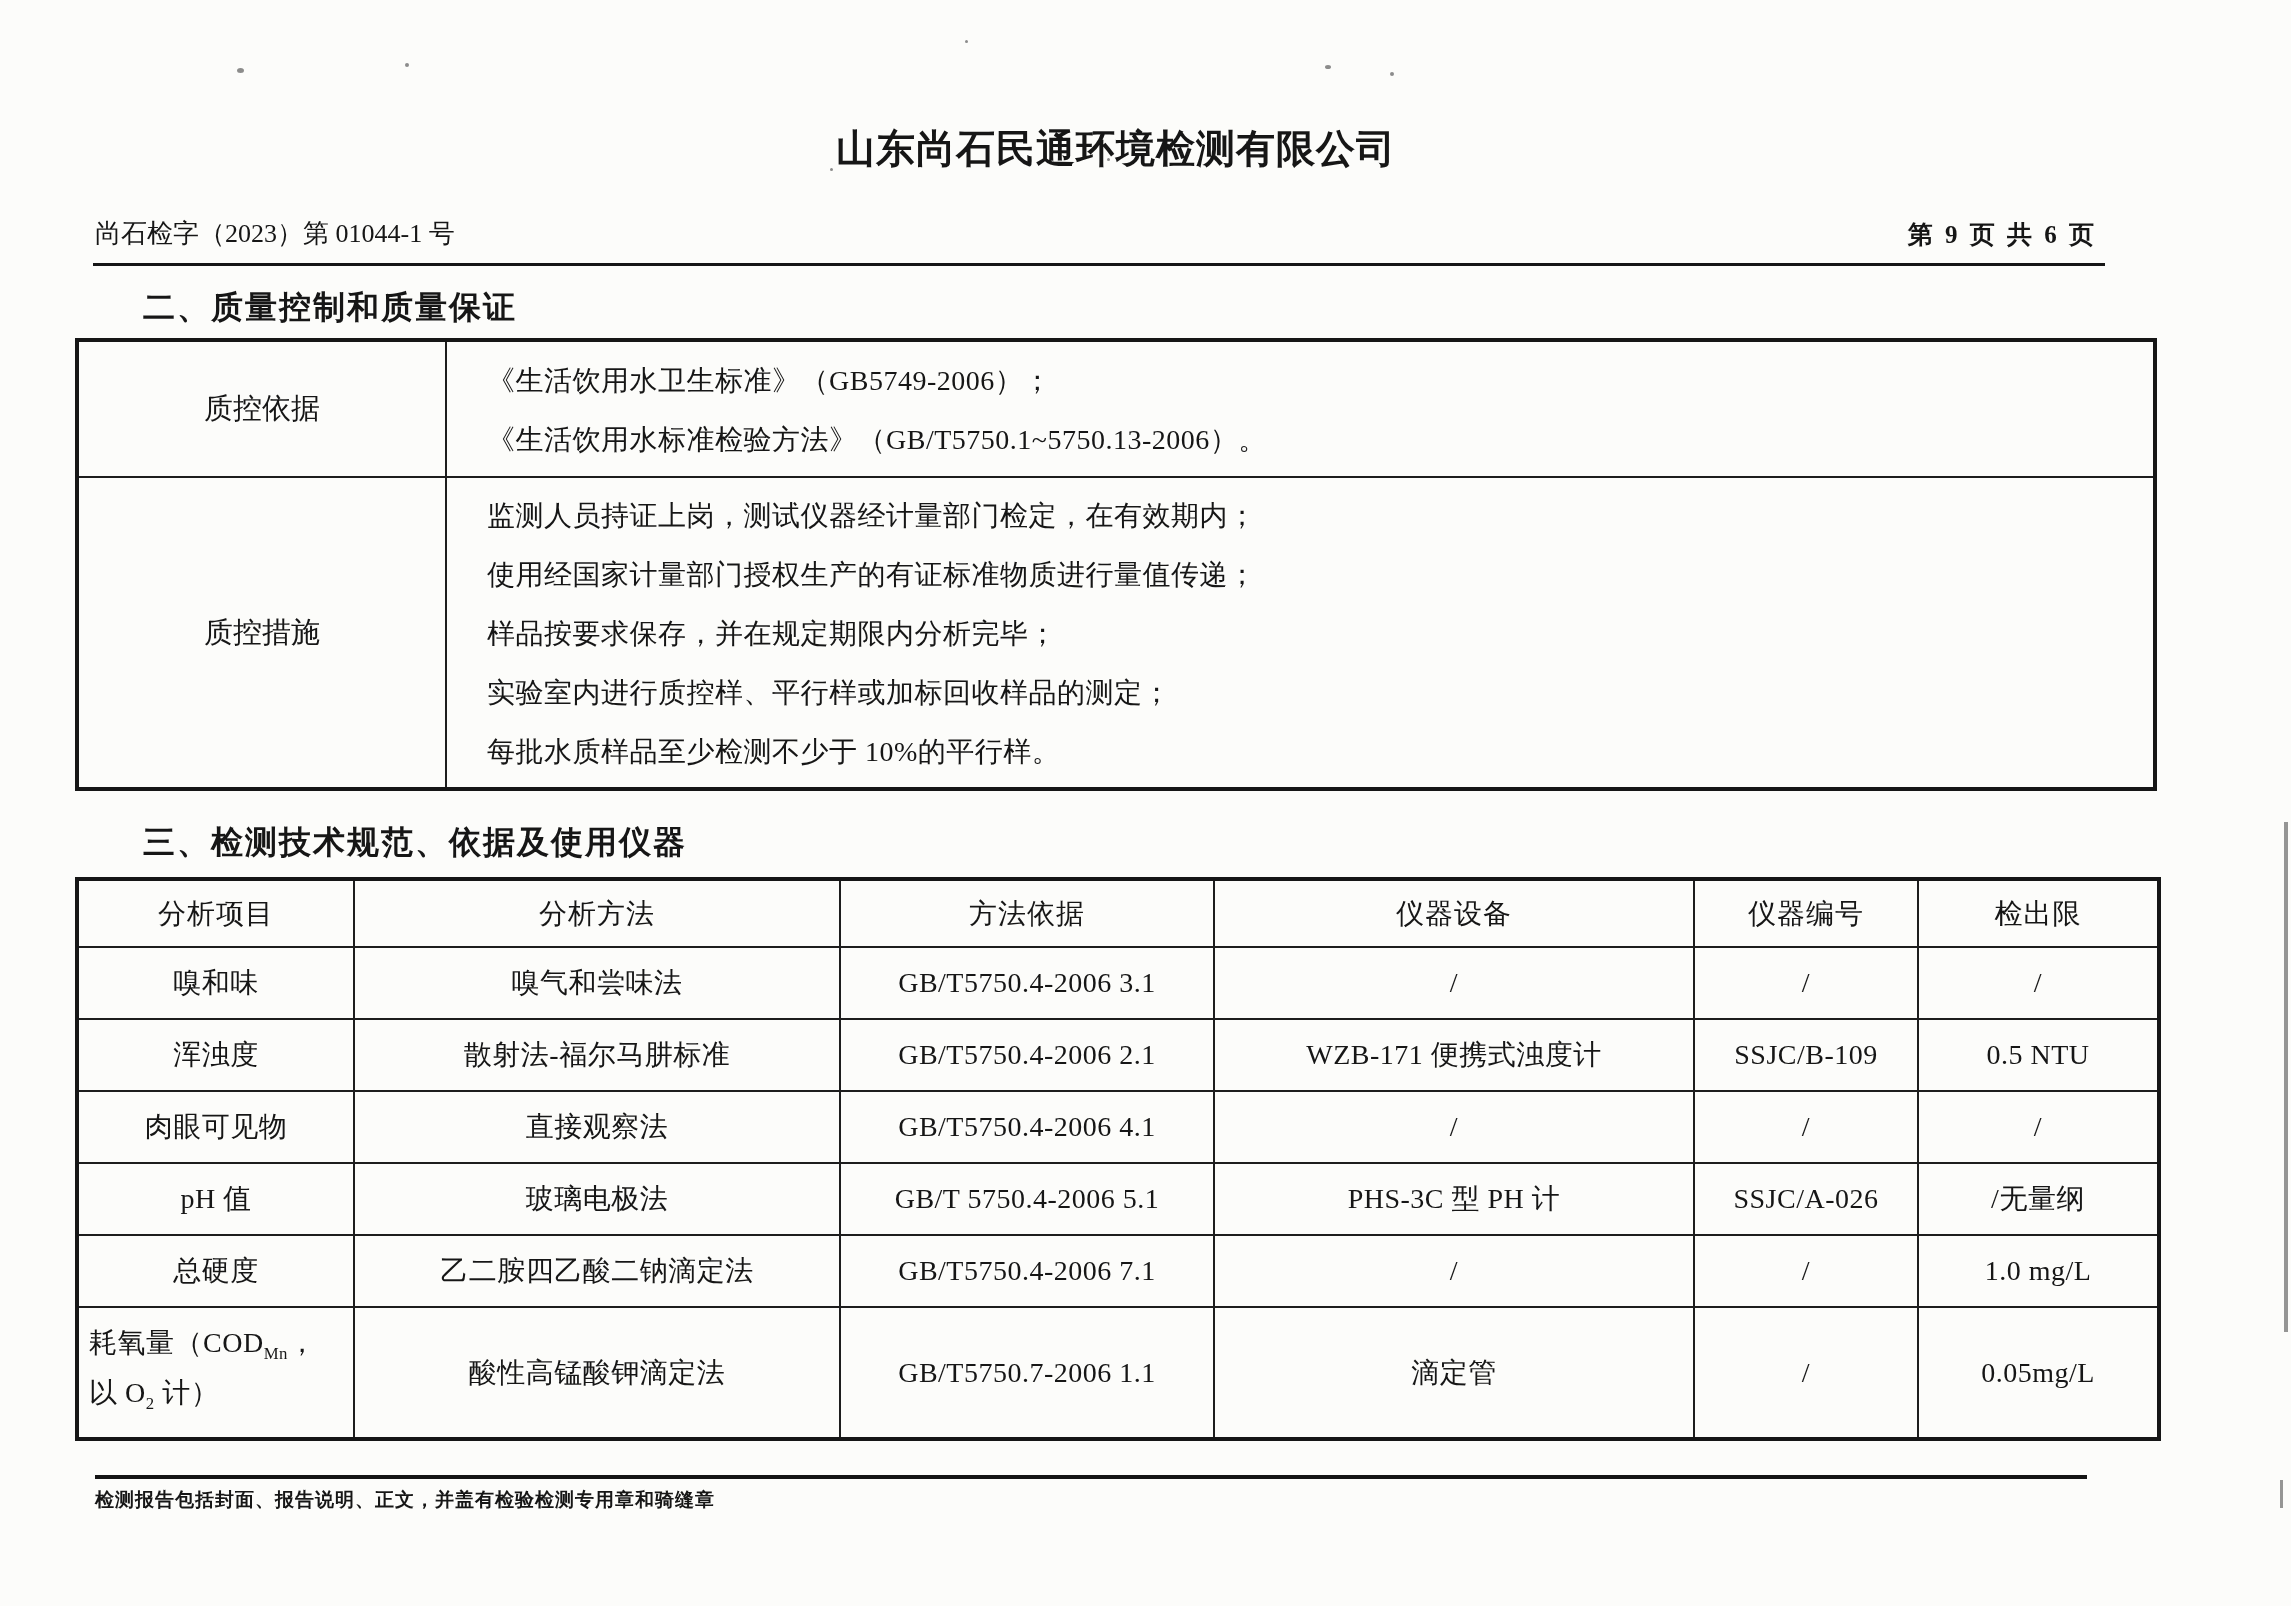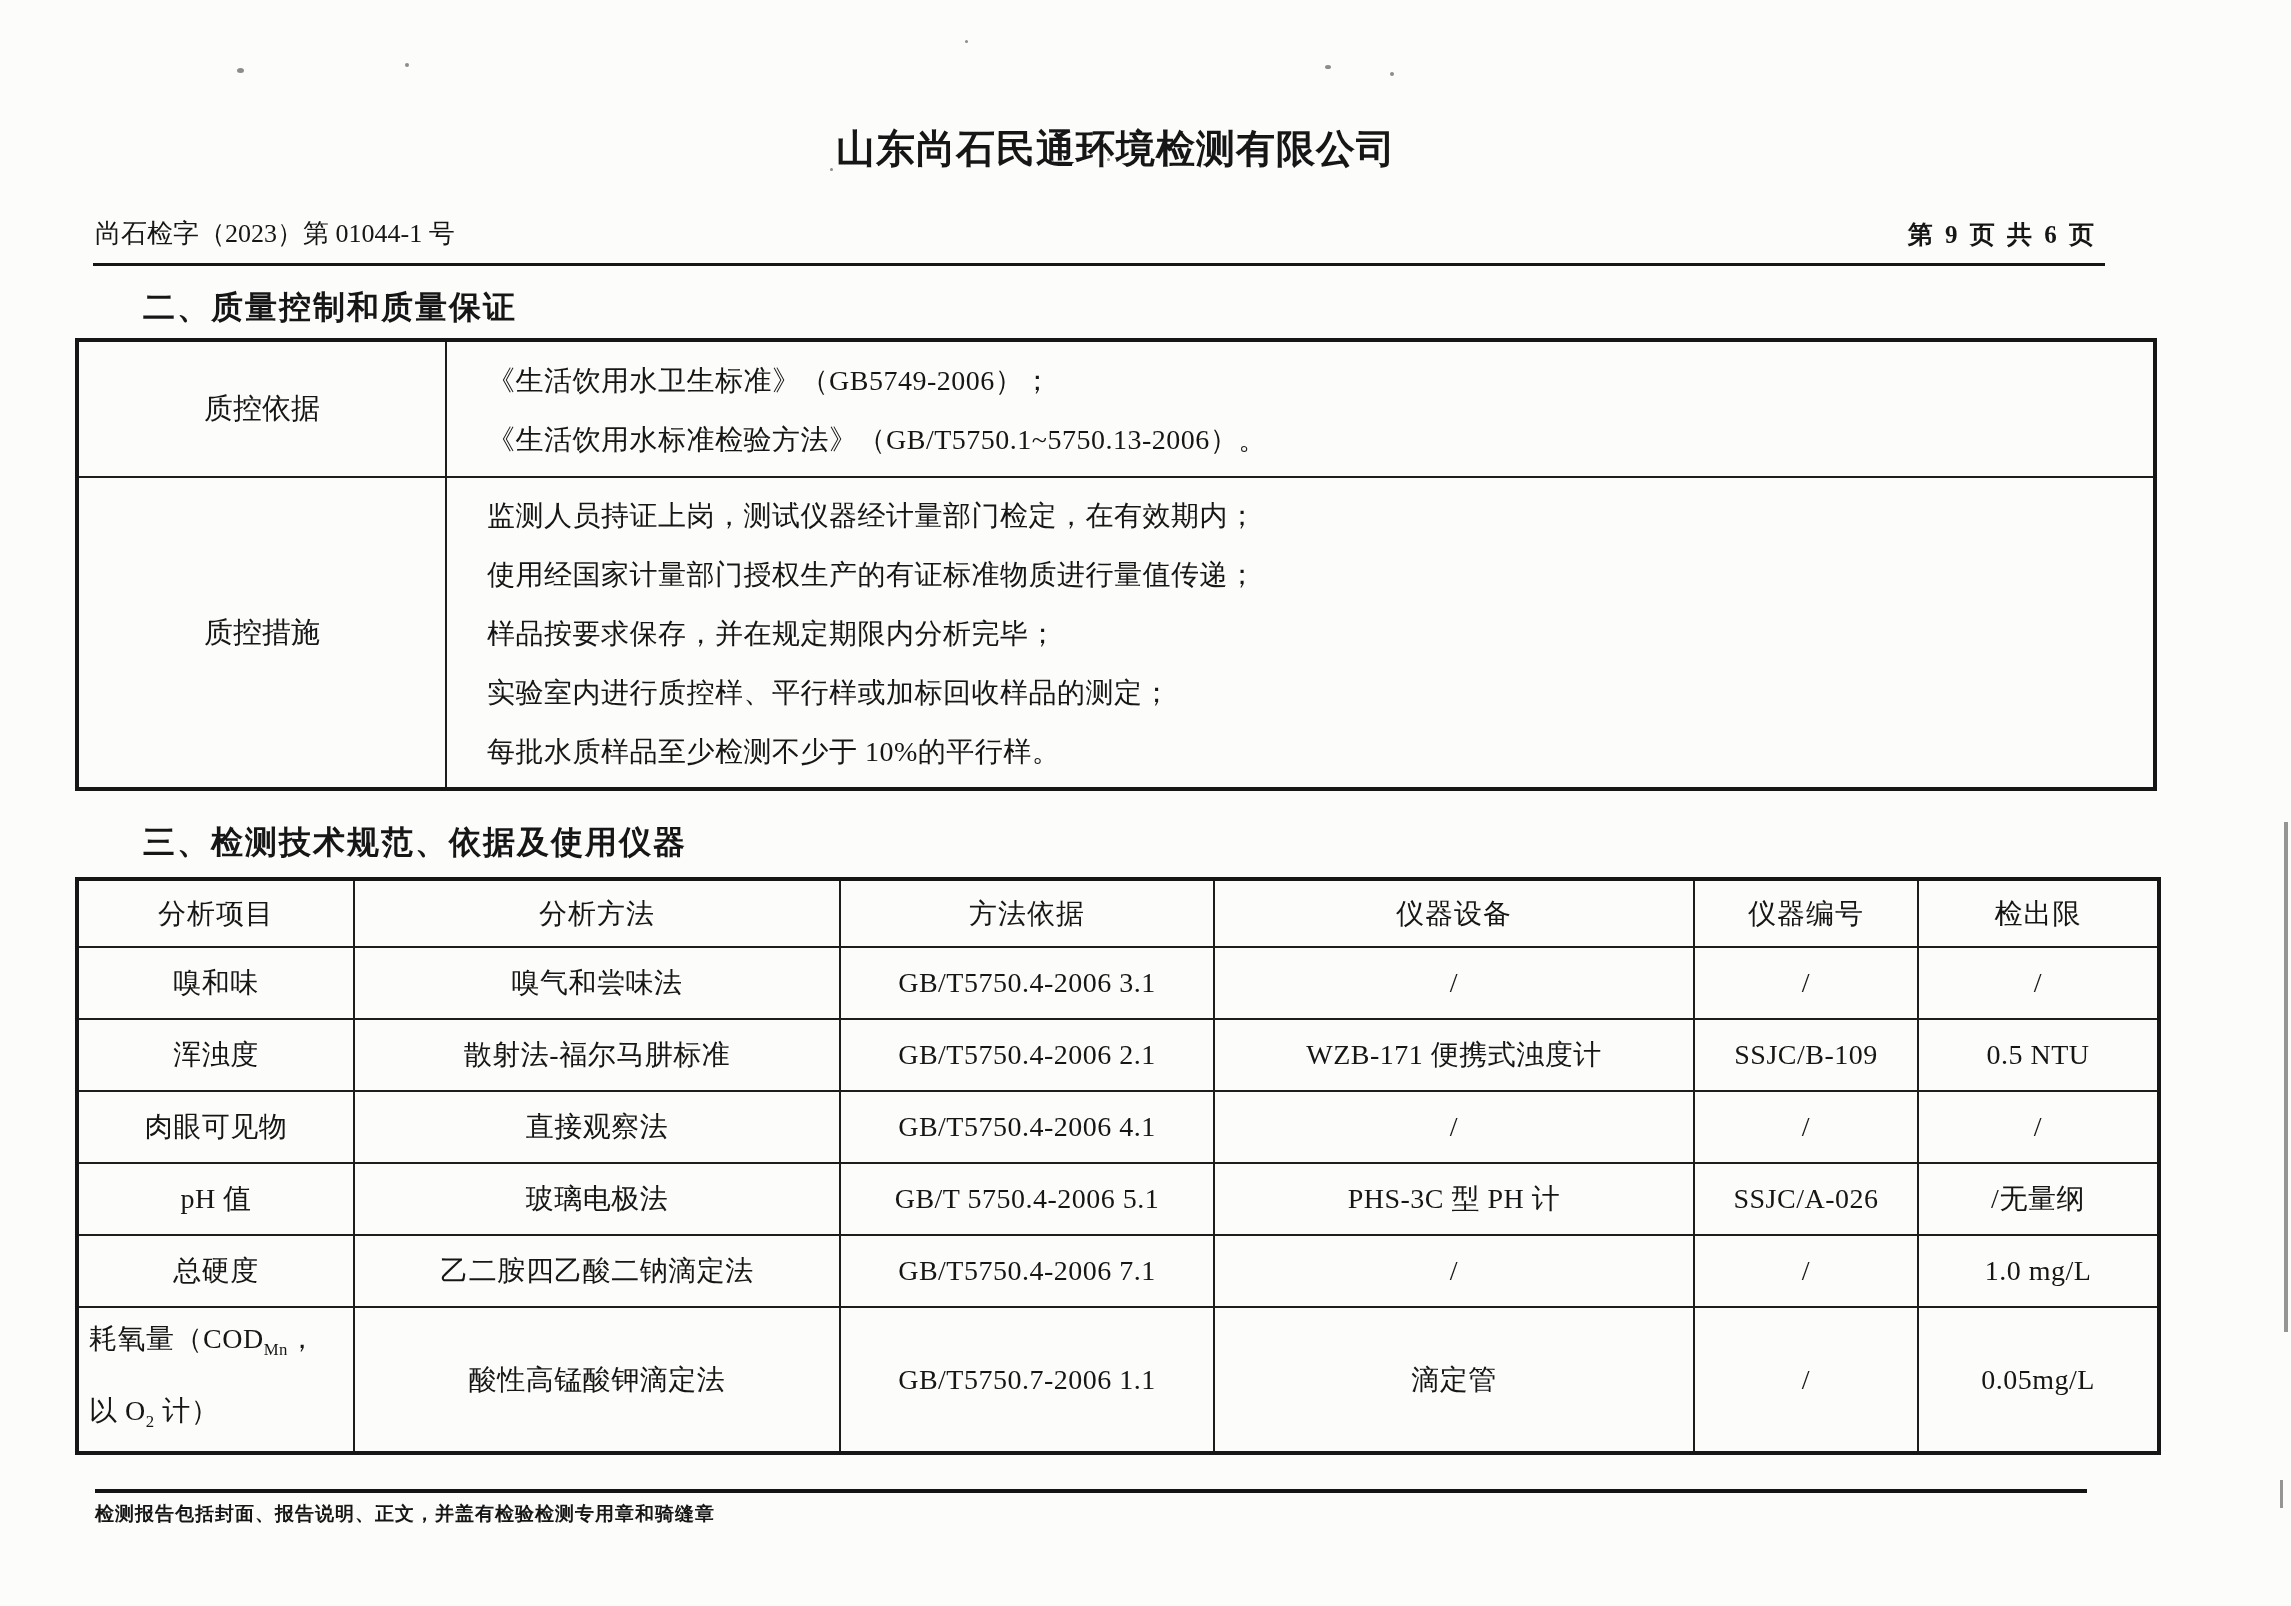--- a/index.html
+++ b/index.html
@@ -31,21 +31,21 @@
   .qc-row-basis   { height:137px; }
   .qc-row-measure { height:299px; }
   .qc-label   { text-align:center; font-size:29px; }
   .qc-content { padding:8px 10px 6px 40px; }
   .qc-content .line { height:59px; display:flex; align-items:center; font-size:28px; letter-spacing:0.5px; }
 
   .tech-table { margin-top:12px; }
   .tech-table th { height:68px; font-size:28px; text-align:center; letter-spacing:1px; }
   .tech-table td { height:72px; font-size:28px; text-align:center; padding:0 6px; letter-spacing:0.5px; }
   .tech-table tr.tall td { height:132px; }
-  td.analyte-multiline { text-align:left; padding-left:10px; line-height:61px; }
+  td.analyte-multiline { text-align:left; padding-left:10px; line-height:39px; }
   sub { font-size:0.6em; }
 
   .footer { margin-top:34px; margin-left:20px; }
   .footer-rule { width:1992px; border-top:4px solid #141414; }
   .footer-note { margin-top:8px; font-size:19px; font-weight:600; letter-spacing:1px; }
 
   .speck { position:absolute; background:#6f6f6f; border-radius:50%; opacity:.8; }
   .edge-smudge { position:absolute; background:#3f3f3f; opacity:.55; }
 </style>
 </head>

